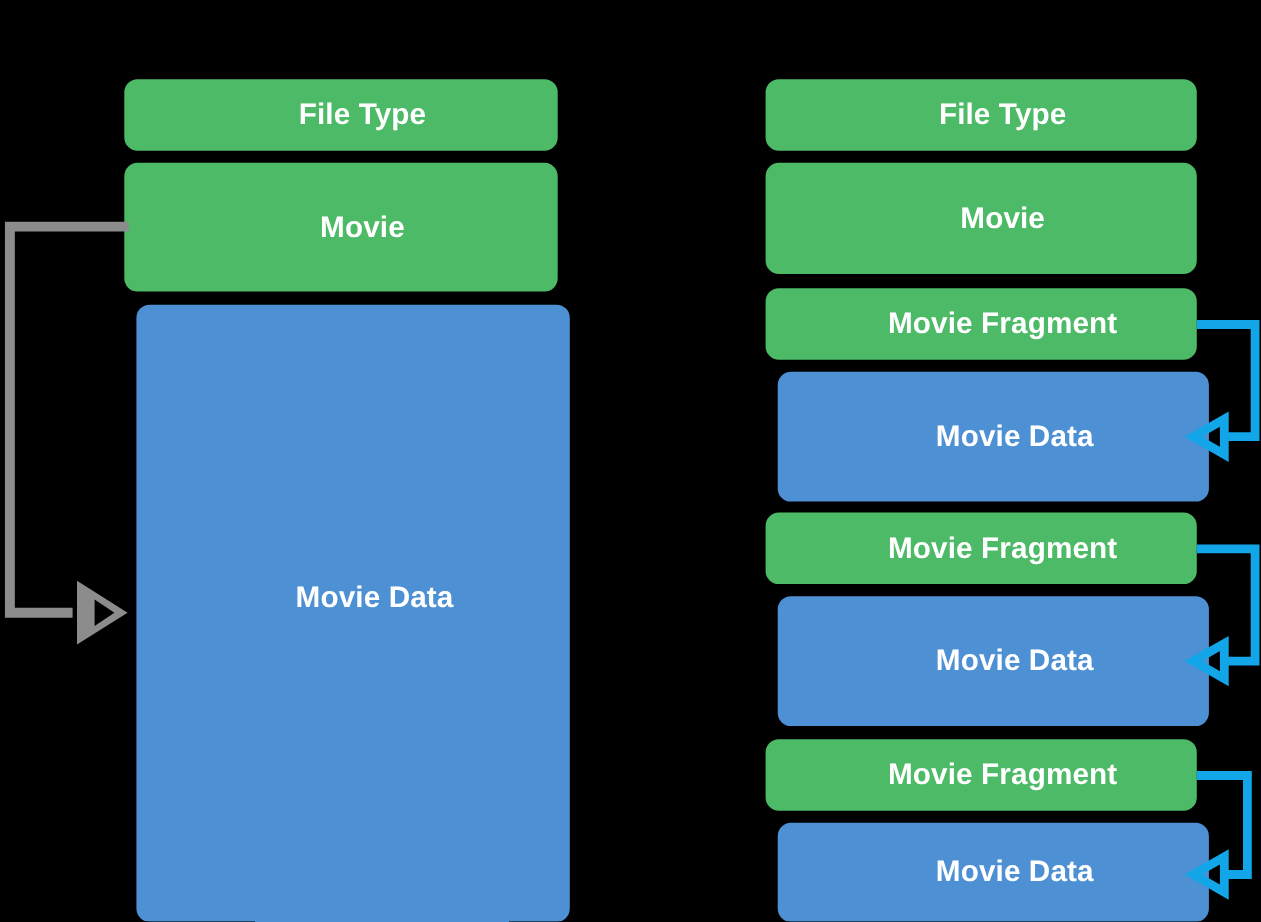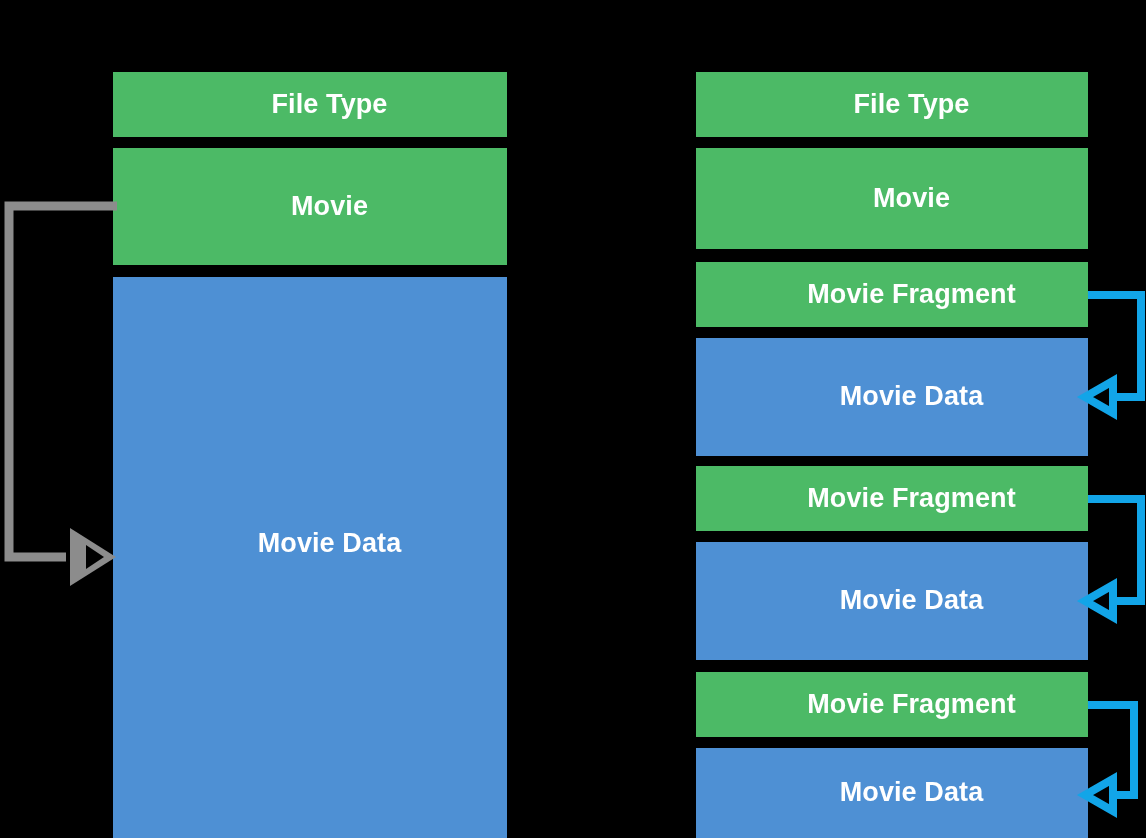--- a/index.html
+++ b/index.html
@@ -13,34 +13,34 @@
   #canvas {
     position: relative;
     width: 1146px;
     height: 838px;
     background: #000000;
     overflow: hidden;
   }
   .box {
     position: absolute;
     box-sizing: border-box;
-    border-radius: 0;
+    border-radius: 12px;
     display: flex;
     align-items: center;
     justify-content: center;
     color: #ffffff;
     font-size: 27px;
     font-weight: 600;
     letter-spacing: 0.1px;
     line-height: 1.1;
     padding-left: 39px;
     -webkit-font-smoothing: antialiased;
   }
   .box.green { background: #4CBA66; }
-  .box.blue  { background: #4E90D4; }
+  .box.blue  { background: #4E90D4; margin-left: 11px; }
 
   .box-label {
     display: block;
     text-align: center;
     pointer-events: none;
   }
 
   .arrow-layer {
     position: absolute;
     left: 0;

